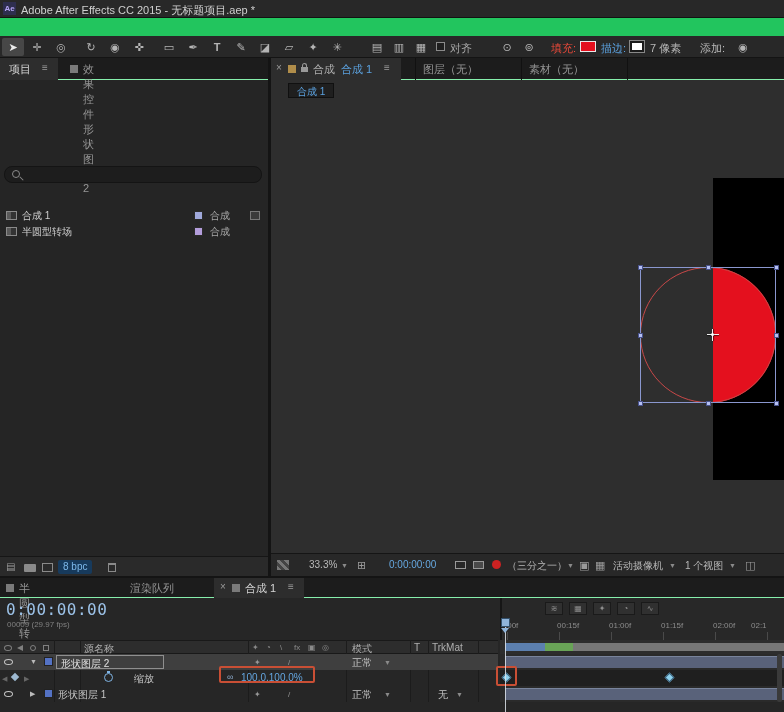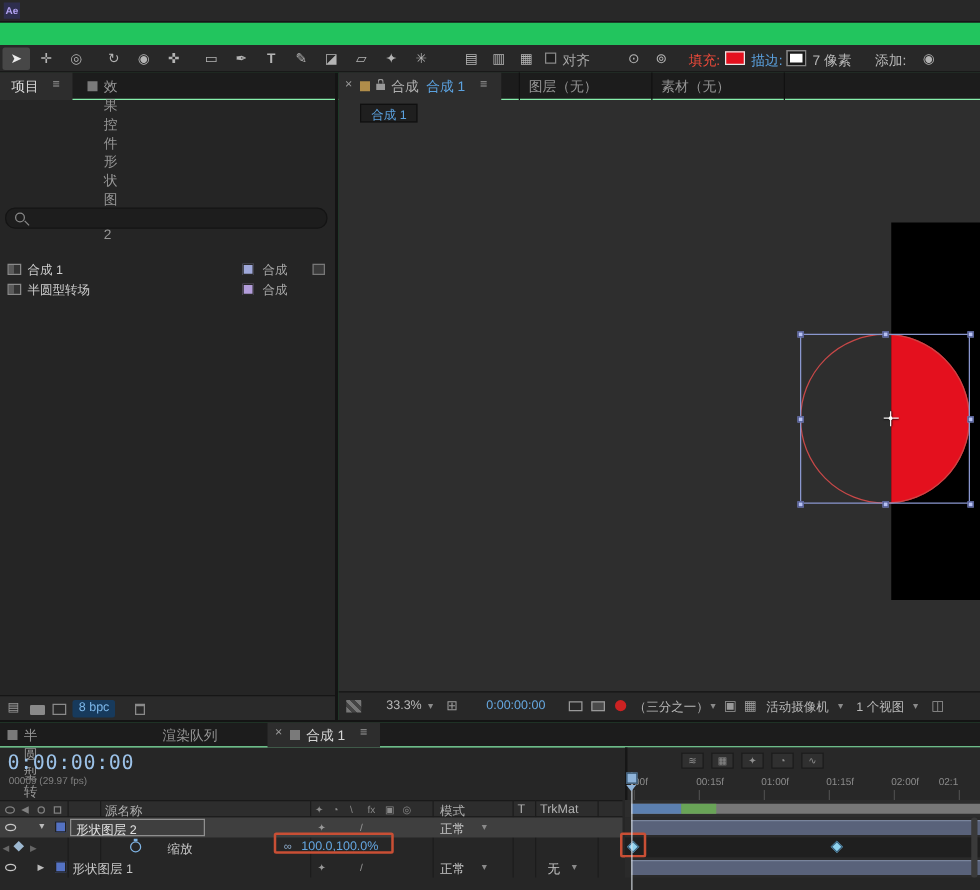--- a/index.html
+++ b/index.html
@@ -21,20 +21,21 @@
 .iconbtn{position:absolute;width:18px;height:13px;background:#303030;border:1px solid #1a1a1a;color:#8f8f8f;font-size:8px;text-align:center;line-height:11px}
 .arrow{font-size:7px;color:#8a8a8a}
 </style>
 </head>
 <body>
 
 <div id="app">
 
   <div class="a" style="left:0;top:0;width:784px;height:18px;background:#282828;border-bottom:1px solid #121212">
     <div class="a" style="left:3px;top:2px;width:13px;height:13px;background:#2e2e4e;color:#b4a4f4;font-size:8px;font-weight:bold;text-align:center;line-height:13px">Ae</div>
+    <div class="a" style="left:21px;top:3px;color:#cfcfcf">Adobe After Effects CC 2015 - 无标题项目.aep *</div>
   </div>
 
 
   <div class="a" style="left:0;top:36px;width:784px;height:22px;background:#282828;border-bottom:1px solid #141414">
     <span class="tool active" style="left:2px">➤</span>
     <span class="tool" style="left:26px">✛</span>
     <span class="tool" style="left:50px">◎</span>
     <span class="tool" style="left:80px">↻</span>
     <span class="tool" style="left:104px">◉</span>
     <span class="tool" style="left:128px">✜</span>

